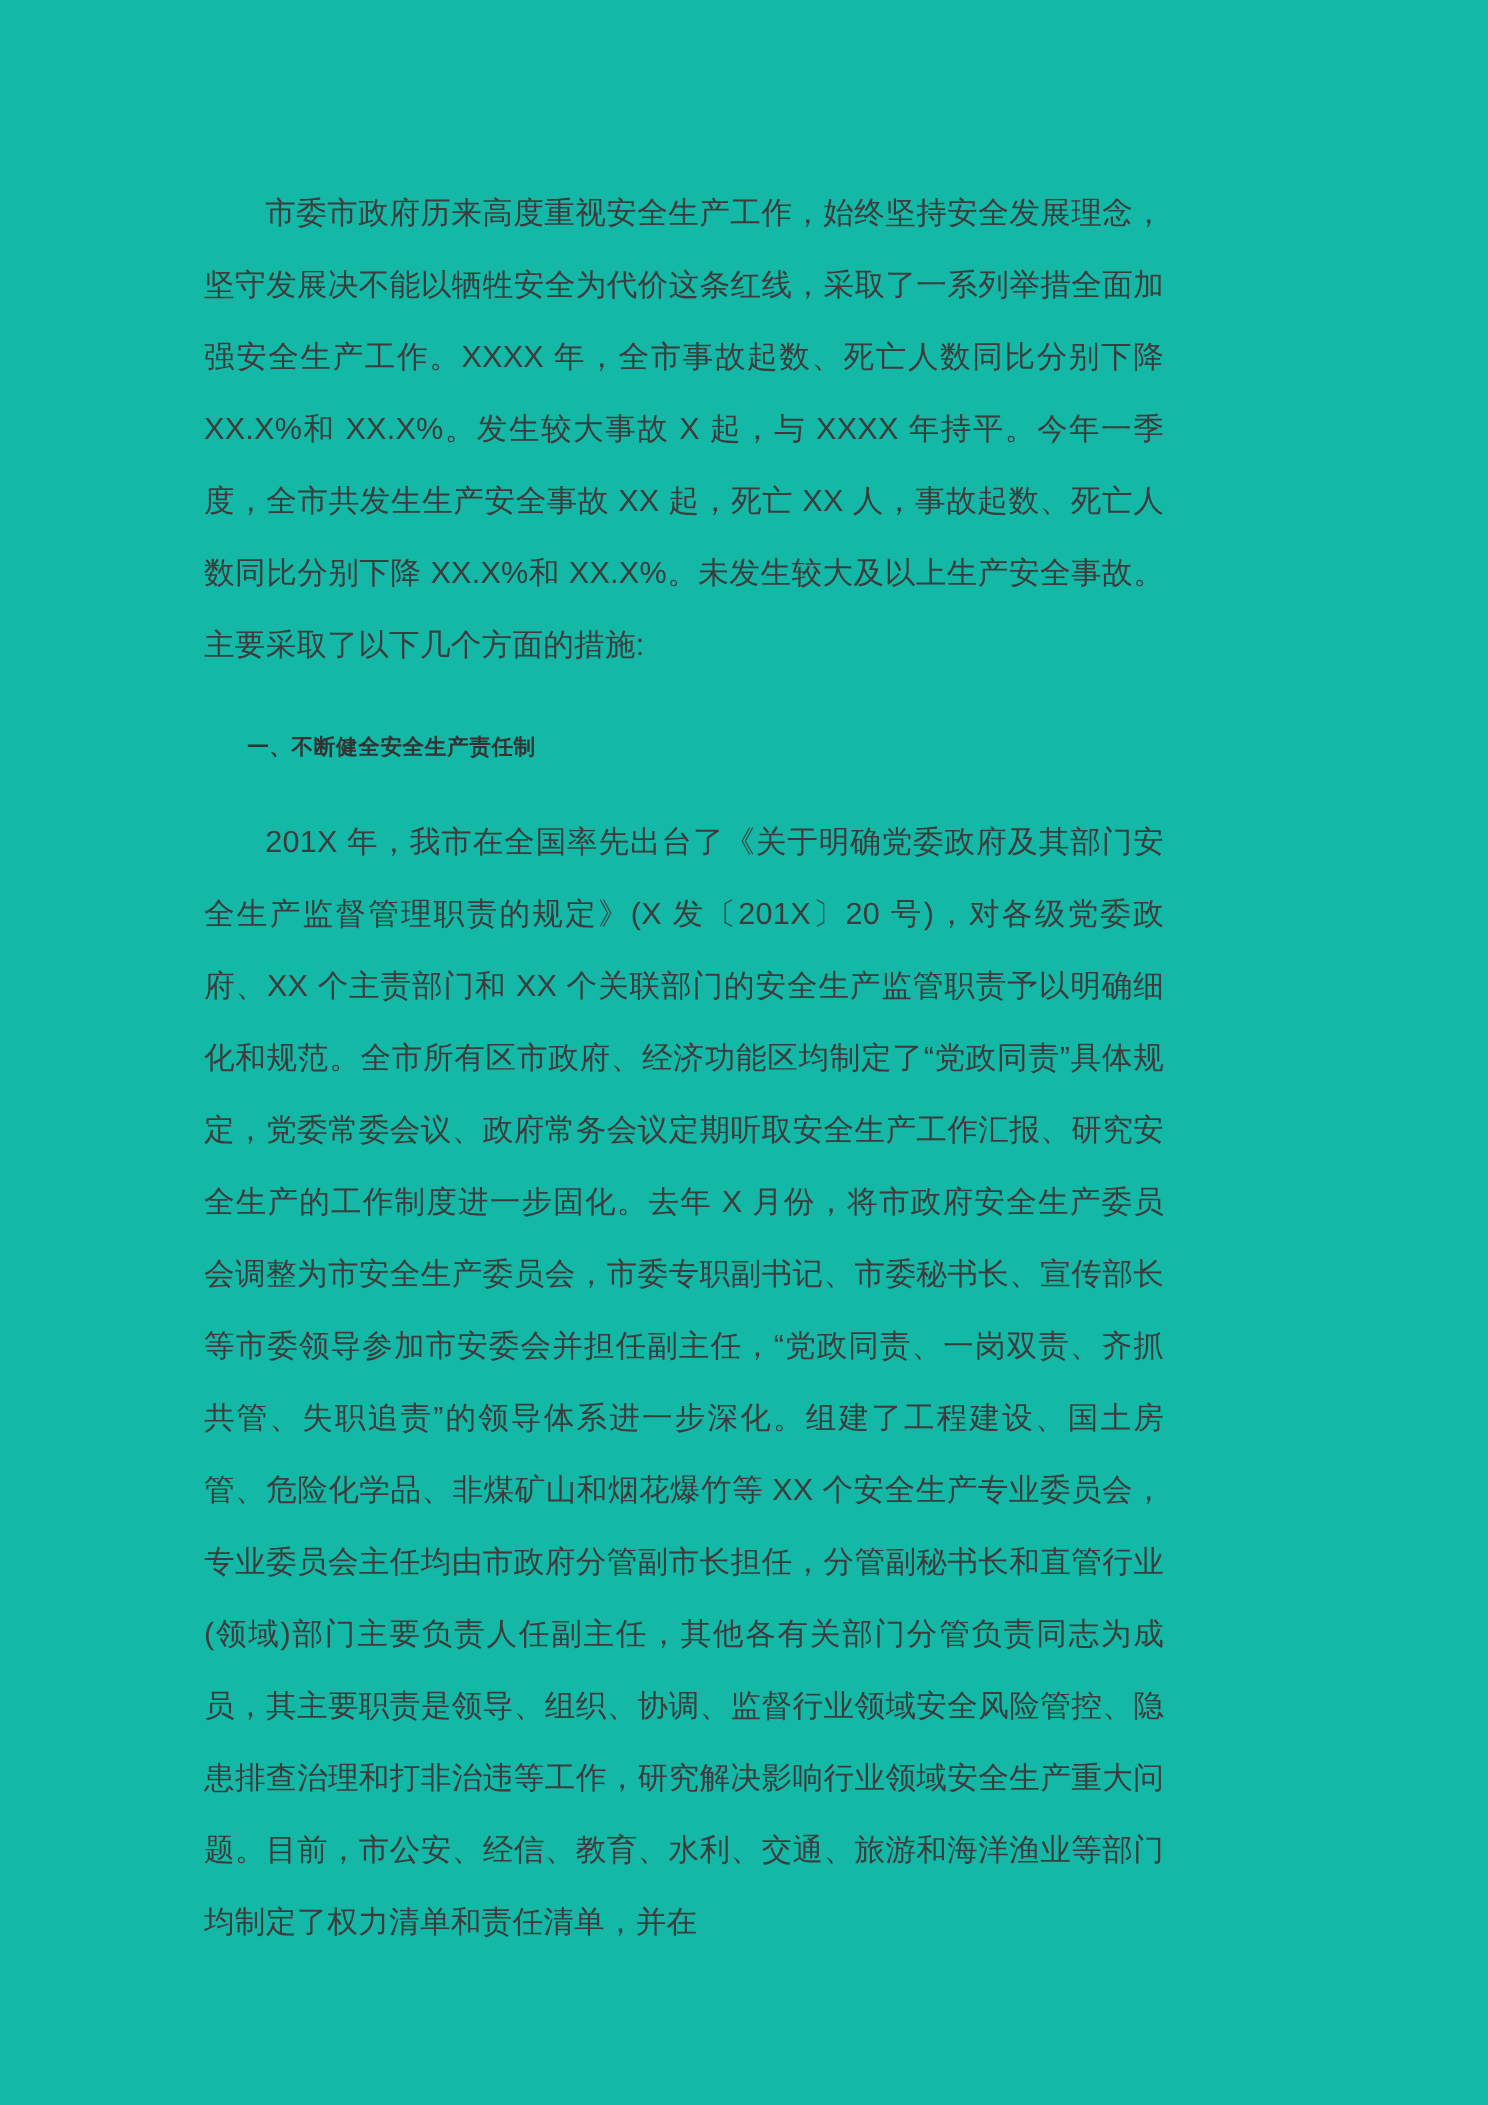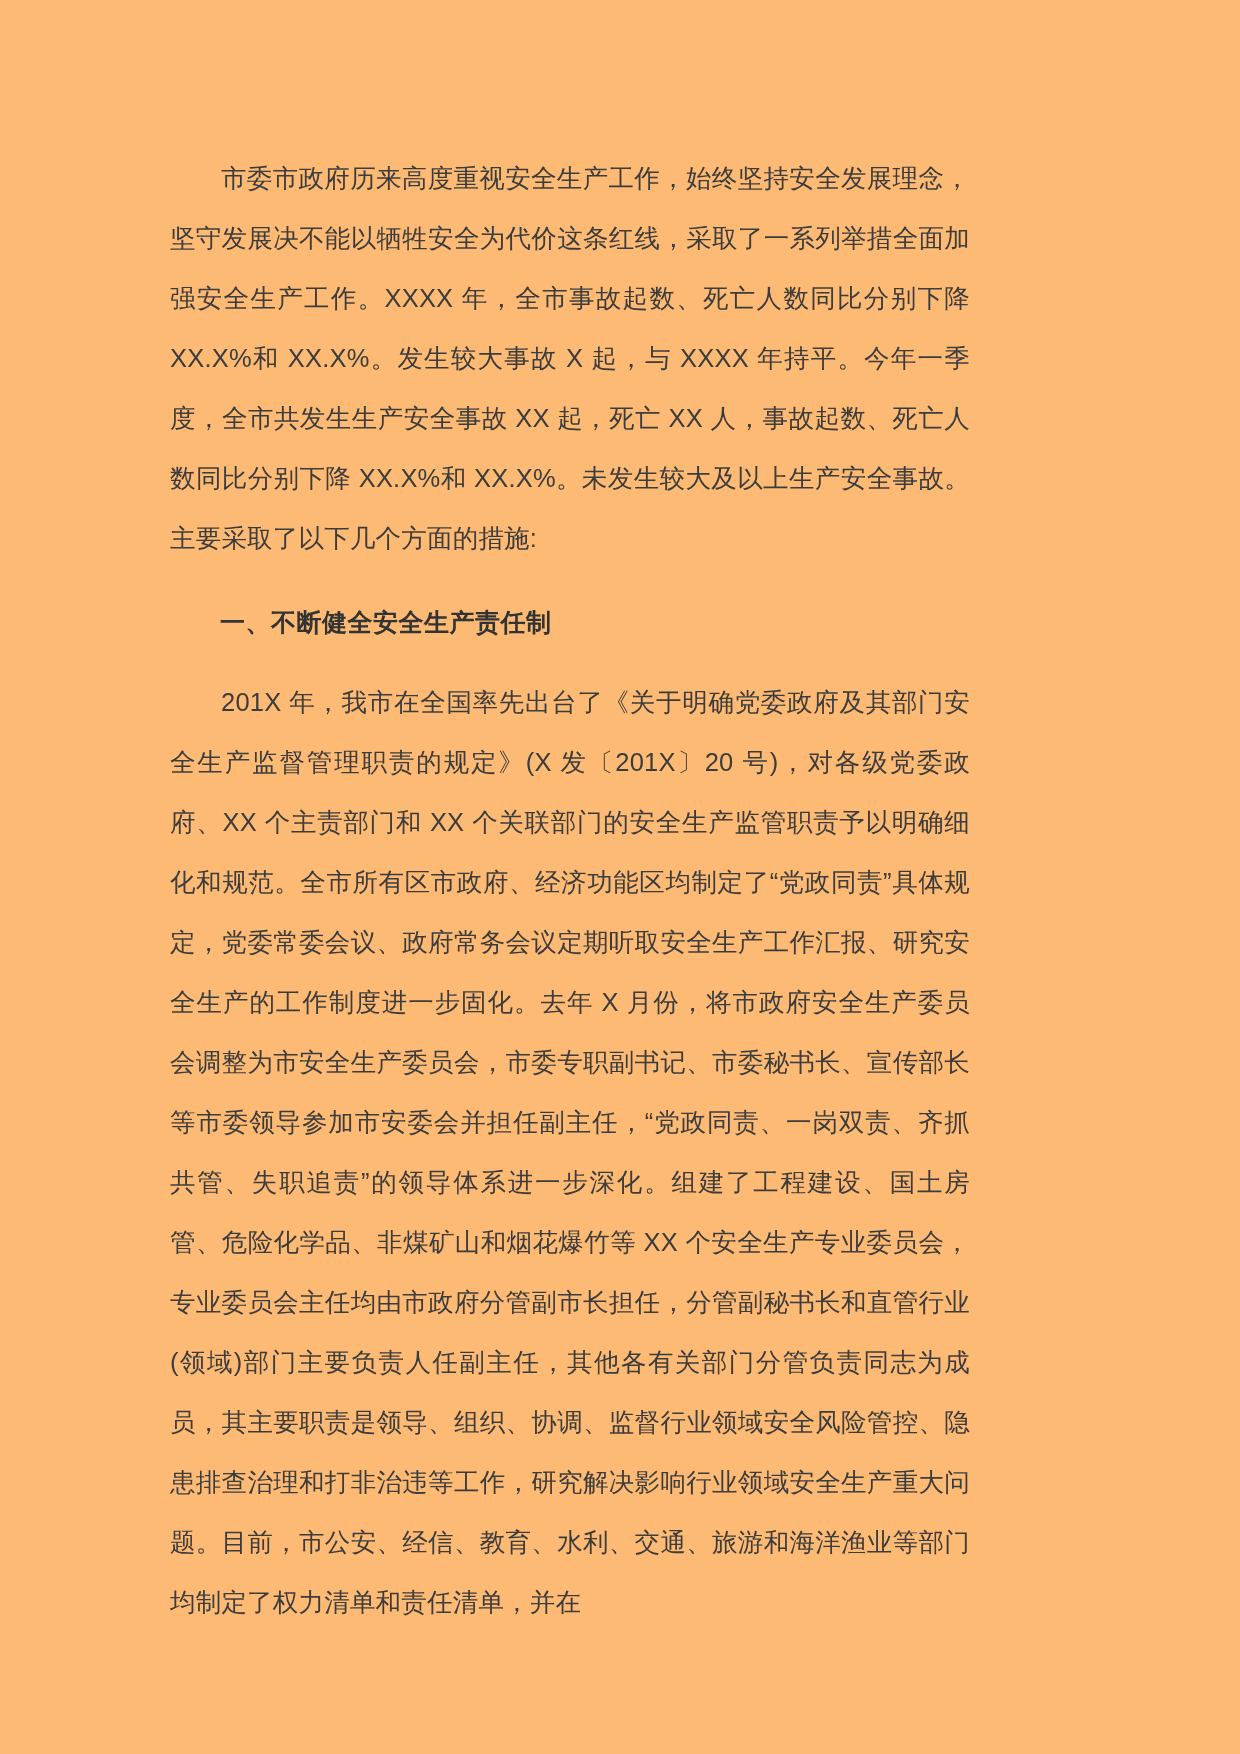--- a/index.html
+++ b/index.html
@@ -11,46 +11,47 @@
     width: 1240px;
     height: 1754px;
     font-family: "Liberation Sans", "DejaVu Sans", sans-serif;
     color: #3c3c3c;
     overflow: hidden;
   }
   .page {
     position: relative;
     width: 1240px;
     height: 1754px;
-    background: #fdba74;
+    background: #14b8a6;
     box-sizing: border-box;
     padding: 148px 128px 60px 170px;
   }
   .doc-body {
     width: 800px;
   }
   p.para {
     margin: 0 0 0 0;
     font-size: 25.5px;
     line-height: 60px;
     letter-spacing: 0.2px;
     text-align: justify;
     text-justify: inter-ideograph;
     text-indent: 2em;
     color: #3c3c3c;
     font-weight: 400;
   }
   h2.section-heading {
     margin: 0;
-    font-size: 25px;
+    font-size: 18px;
     line-height: 60px;
     font-weight: 700;
     color: #333333;
     text-indent: 2em;
     letter-spacing: 0.5px;
+    font-family: Liberation Serif, serif;
   }
   .gap-small { height: 24px; }
   .gap-tiny { height: 20px; }
 </style>
 </head>
 <body>
 
 <div class="page">
   <div class="doc-body">
 

